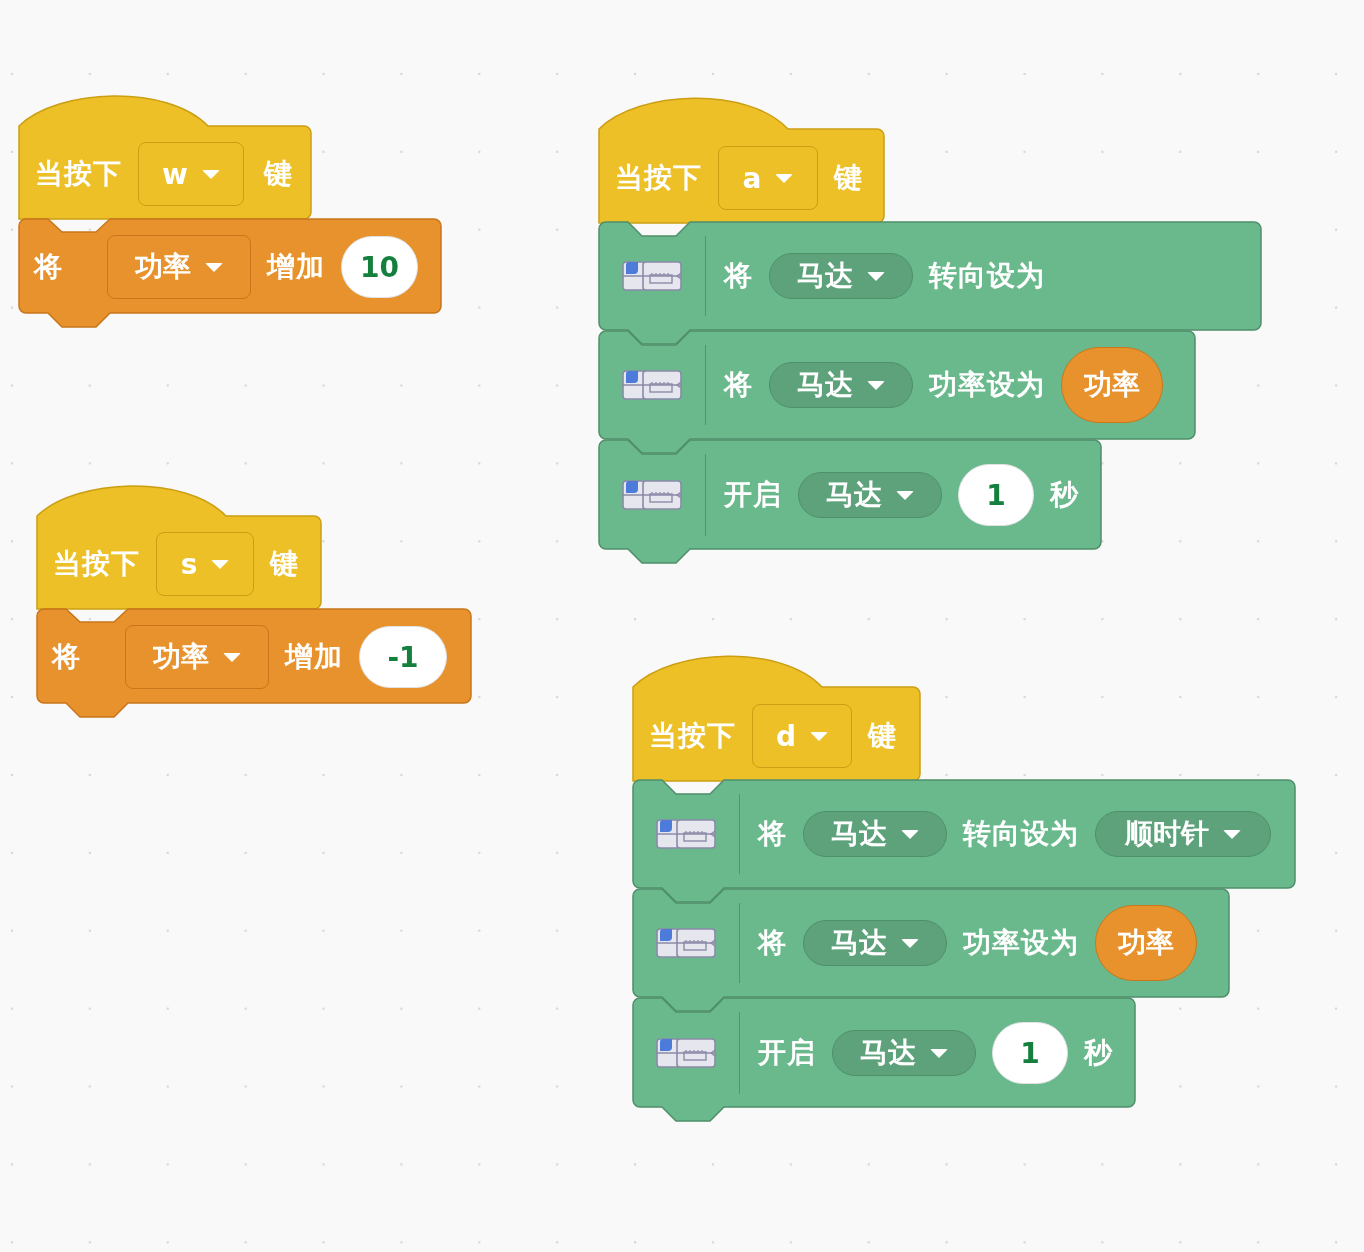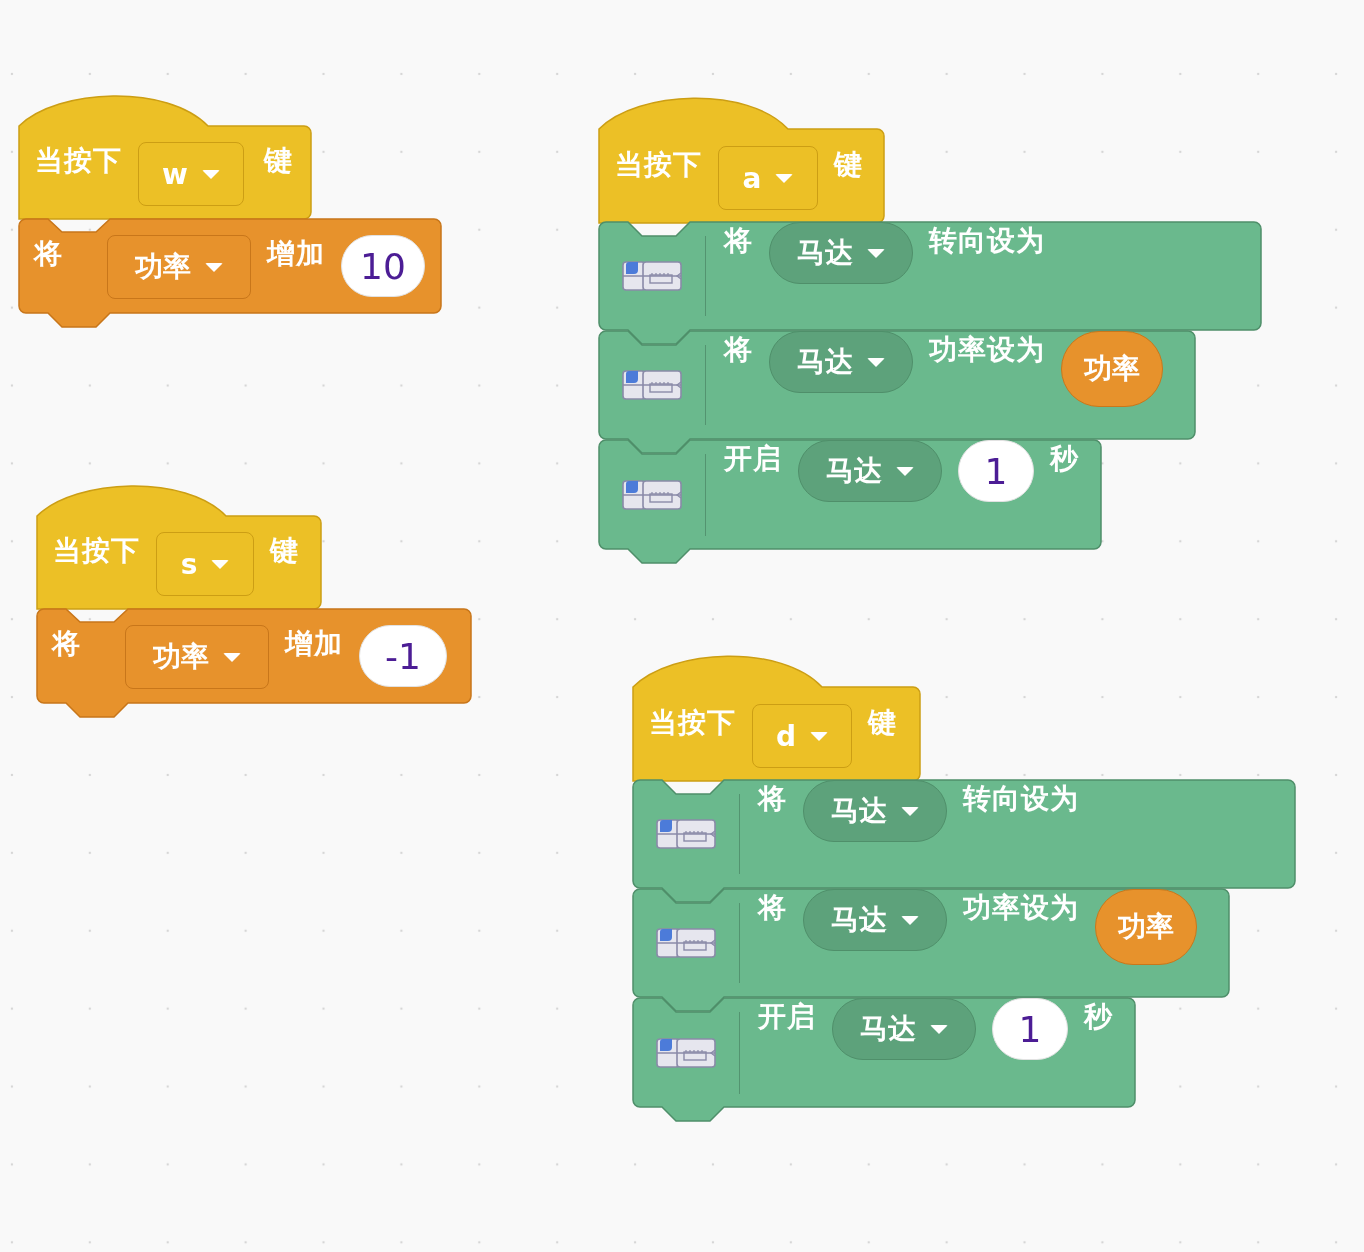--- a/index.html
+++ b/index.html
@@ -8,40 +8,40 @@
     background-color:#f9f9f9;
     background-image: radial-gradient(circle, #d6d6d6 1.3px, transparent 1.6px);
     background-size: 77.9px 77.9px;
     background-position: -27px 35px;
     font-family: "DejaVu Sans", "Liberation Sans", sans-serif;
   }
   .stack { position:absolute; }
   .blk { position:absolute; }
   .blk svg.shape { position:absolute; left:0; top:0; overflow:visible; }
   .row {
-    position:absolute; left:0; top:0; display:flex; 
+    position:absolute; left:0; top:0; display:flex; align-items:center;
     color:#fff; font-size:28px; font-weight:bold; white-space:nowrap;
   }
   .txt { color:#fff; font-size:28px; font-weight:bold; letter-spacing:1px; }
   .dd {
     display:flex; align-items:center; justify-content:center; gap:14px;
     border-radius:8px; color:#fff; font-size:28px; font-weight:bold;
     box-sizing:border-box; cursor:pointer;
   }
   .dd .caret {
     width:0; height:0; border-left:9px solid transparent; border-right:9px solid transparent;
     border-top:9px solid #fff; border-radius:2px;
   }
   .dd-yellow { background:#ecc026; border:1.5px solid #cc9e14; height:64px; }
   .dd-orange { background:#e7922c; border:1.5px solid #c8761a; height:64px; }
-  .dd-green  { background:#5da27b; border:1.5px solid #4f8f6a; height:62px; border-radius:31px; }
+  .dd-green  { background:#5da27b; border:1.5px solid #4f8f6a; height:46px; border-radius:31px; }
   .num {
     background:#fff; border-radius:31px; height:62px; min-width:76px;
     display:flex; align-items:center; justify-content:center;
-    color:#4c1d95; font-size:36px; font-weight:normal; box-sizing:border-box;
+    color:#15803d; font-size:28px; font-weight:bold; box-sizing:border-box;
     padding:0 18px; border:1.5px solid #e2e2e2; cursor:text;
   }
   .reporter {
     background:#e7922c; border:1.5px solid #c9771b; height:76px; border-radius:38px;
     display:flex; align-items:center; justify-content:center; padding:0 22px;
     color:#fff; font-size:28px; font-weight:bold; box-sizing:border-box; cursor:pointer;
   }
   .icon-slot {
     width:108px; height:100%; display:flex; align-items:center; justify-content:center;
     position:relative;
@@ -228,20 +228,24 @@
         <svg width="60" height="40" viewBox="0 0 60 40">
             <use href="#motor-glyph"></use>
           </svg>
       </div>
       <span class="txt" style="margin-left:18px;">将</span>
       <div class="dd dd-green" style="margin-left:16px; width:144px;">
         <span>马达</span>
         <span class="caret"></span>
       </div>
       <span class="txt" style="margin-left:16px;">转向设为</span>
+      <div class="dd dd-green" style="margin-left:16px; width:176px;">
+        <span>顺时针</span>
+        <span class="caret"></span>
+      </div>
     </div>
   </div>
 
   <div class="blk" style="left:0; top:235px; width:600px; height:124px;">
     <svg class="shape" width="600" height="124">
       <path d="M1 7 a7 7 0 0 1 7-7 L30 0 l14 14 L78 14 l14-14 L590 0 a7 7 0 0 1 7 7 L597 101 a7 7 0 0 1-7 7 L92 108 l-14 14 L44 122 l-14-14 L8 108 a7 7 0 0 1-7-7 Z" fill="#6ab98d" stroke="#4f8f6a" stroke-width="1.5"></path>
     </svg>
     <div class="row" style="left:0; top:0; height:108px;">
       <div class="icon-slot">
         <svg width="60" height="40" viewBox="0 0 60 40">

